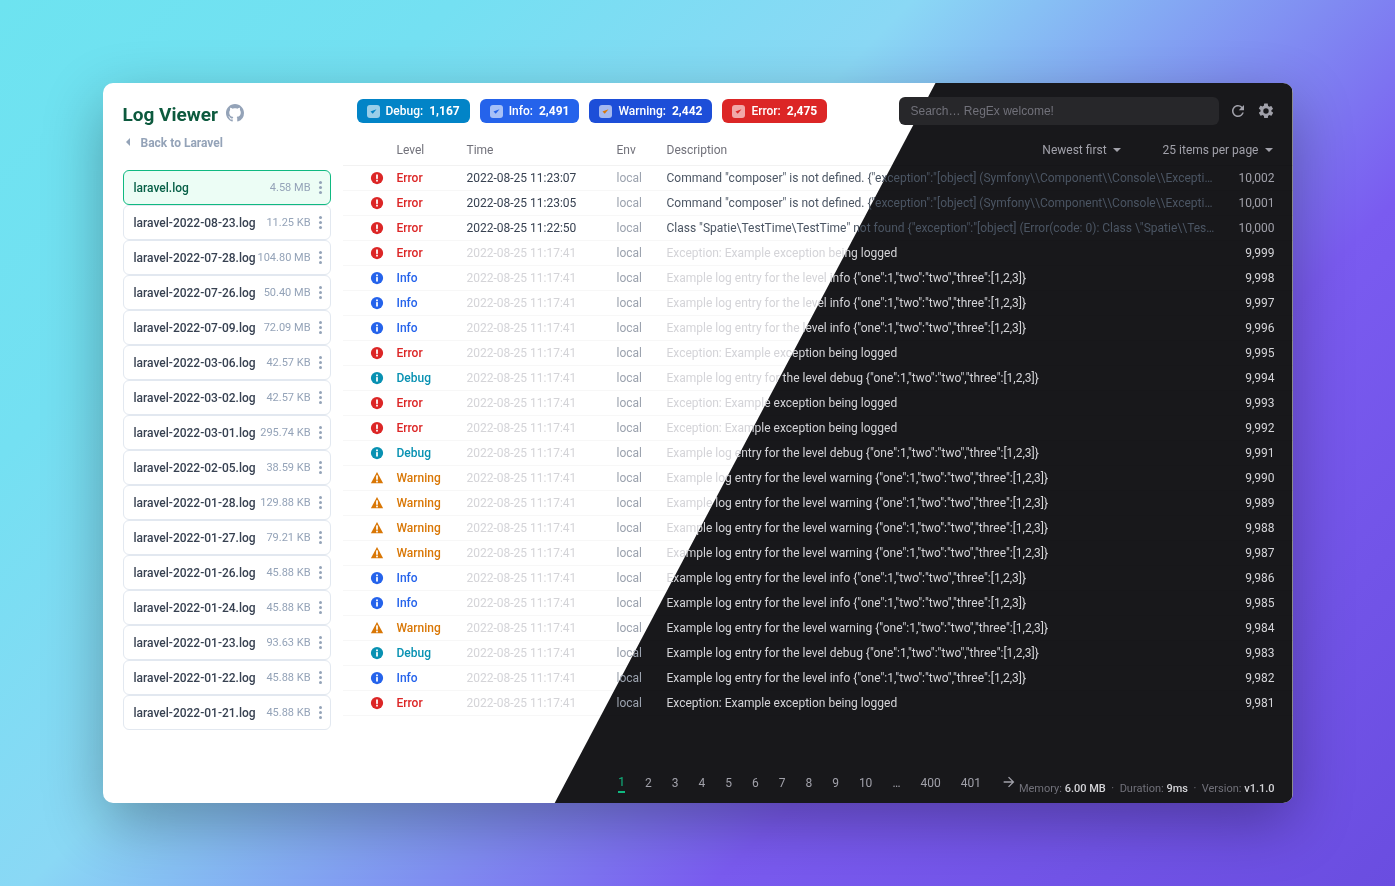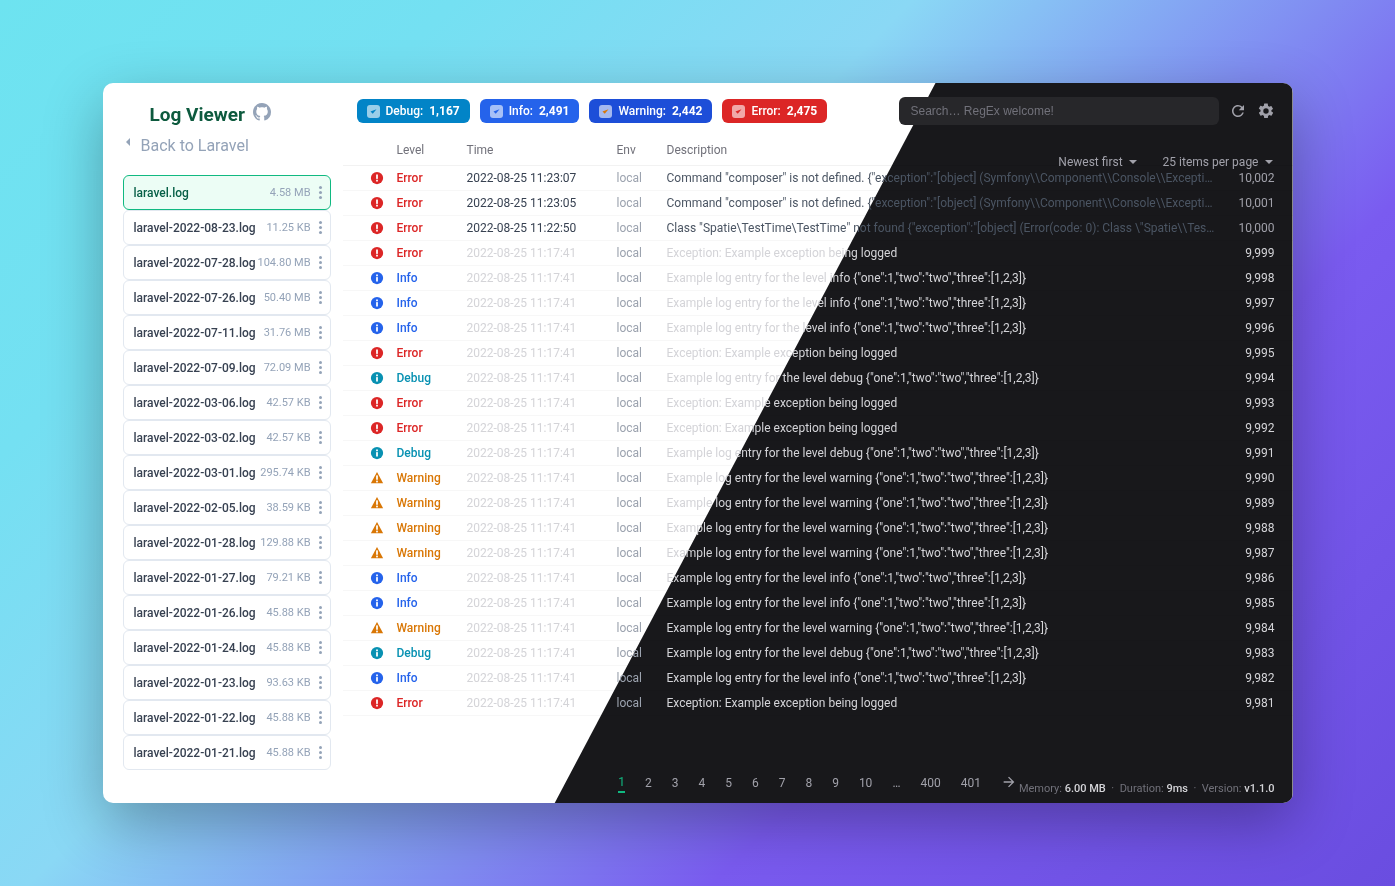--- a/index.html
+++ b/index.html
@@ -21,24 +21,24 @@
   width: 100%; background: #18181b;
   clip-path: polygon(70% 0, 100% 0, 100% 100%, 38% 100%);
   z-index: 0;
 }
 .sidebar {
   width: 240px; padding: 20px 12px 12px 20px;
   position: relative; z-index: 2;
   display: flex; flex-direction: column; gap: 6px;
   overflow: hidden;
 }
-.sidebar-header { display: flex; align-items: flex-start; gap: 8px; margin-bottom: 4px; margin-left: 27px; }
+.sidebar-header { display: flex; align-items: center; gap: 8px; margin-bottom: 4px; }
 .app-title { font-size: 19px; font-weight: 700; color: #0d5a3e; }
 .gh-icon svg { width: 18px; height: 18px; fill: #94a3b8; }
-.back-link { display: flex; align-items: flex-start; gap: 6px; color: #94a3b8; font-size: 16px; margin-bottom: 14px; cursor: pointer; }
+.back-link { display: flex; align-items: flex-start; gap: 6px; color: #94a3b8; font-size: 12px; margin-bottom: 14px; cursor: pointer; font-weight: bold; }
 .back-link svg { width: 12px; height: 12px; fill: #94a3b8; }
 .file-item {
   display: flex; align-items: center; justify-content: space-between;
   padding: 8px 6px 8px 10px; border-radius: 6px;
   border: 1px solid #e2e8f0; background: #fff; cursor: pointer;
   font-size: 12px;
 }
 .file-item.active { border-color: #10b981; background: #ecfdf5; }
 .file-name { color: #374151; font-weight: 500; }
 .file-item.active .file-name { color: #065f46; }
@@ -83,22 +83,22 @@
 
 .table-head {
   display: grid;
   grid-template-columns: 40px 70px 150px 50px 1fr 60px;
   padding: 8px 18px 8px 14px;
   color: #71717a; font-size: 12px; align-items: center;
   border-bottom: 1px solid rgba(0,0,0,0.05);
   position: relative;
 }
 .table-head .sort-controls {
-  position: absolute; right: 18px; top: 20px;
-  display: flex; gap: 24px; color: #a1a1aa; font-size: 12px;
+  position: absolute; right: 18px; top: 8px;
+  display: flex; gap: 40px; color: #a1a1aa; font-size: 12px;
 }
 .sort-ctl { display: flex; align-items: center; gap: 4px; cursor: pointer; }
 .sort-ctl svg { width: 12px; height: 12px; fill: #a1a1aa; }
 
 .rows { flex: 1; overflow: hidden; }
 .row {
   display: grid;
   grid-template-columns: 40px 70px 150px 50px 1fr 60px;
   padding: 5px 18px 5px 14px;
   align-items: center;
@@ -200,31 +200,20 @@
     <span class="file-meta">
       <span class="file-size">50.40 MB</span>
       <span class="more-icon">
               <span></span>
               <span></span>
               <span></span>
             </span>
     </span>
         </div>
         <div class="file-item">
-          <span class="file-name">laravel-2022-07-11.log</span>
-    <span class="file-meta">
-      <span class="file-size">31.76 MB</span>
-      <span class="more-icon">
-              <span></span>
-              <span></span>
-              <span></span>
-            </span>
-    </span>
-        </div>
-        <div class="file-item">
           <span class="file-name">laravel-2022-07-09.log</span>
     <span class="file-meta">
       <span class="file-size">72.09 MB</span>
       <span class="more-icon">
               <span></span>
               <span></span>
               <span></span>
             </span>
     </span>
         </div>

